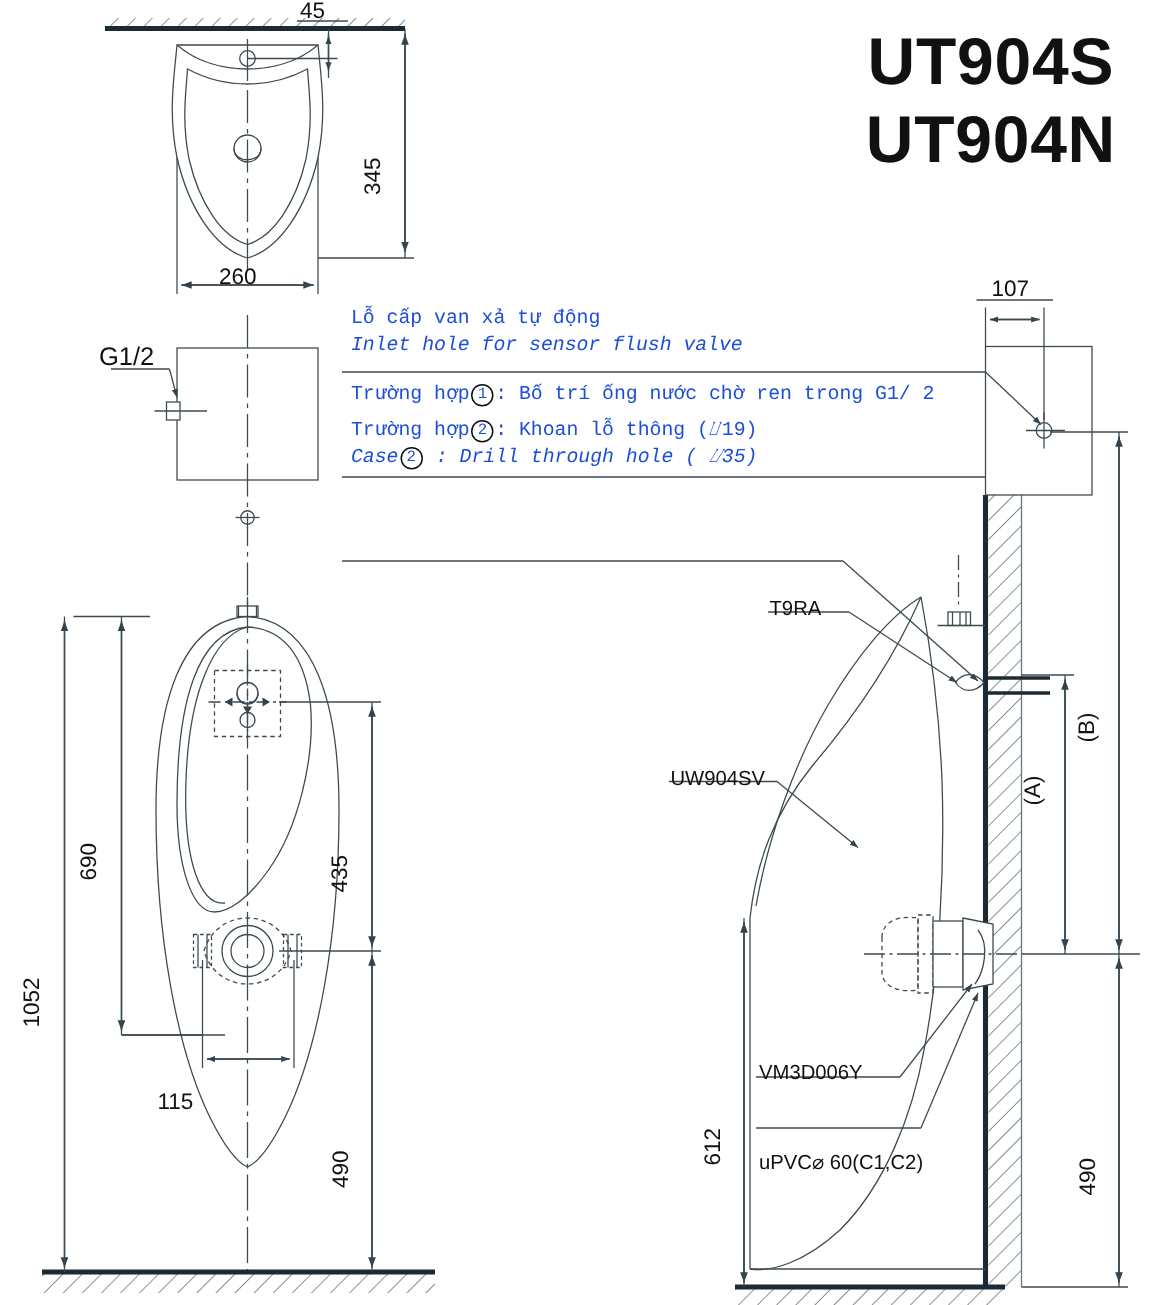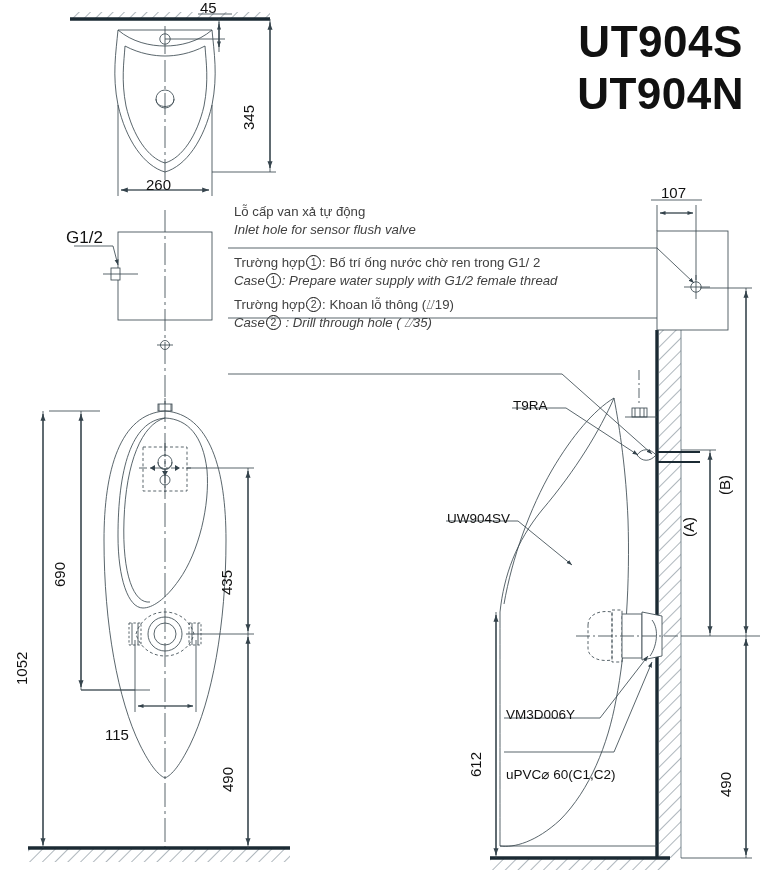--- a/index.html
+++ b/index.html
@@ -35,23 +35,24 @@
     color: #111111;
   }
   .note-block {
     position: absolute;
     left: 234px;
     top: 203px;
     width: 340px;
   }
   .note-line {
     font-size: 13.2px;
-    color: #404040;
+    color: #1d4ed8;
     white-space: nowrap;
     line-height: 1.36;
+    font-family: Liberation Mono, monospace;
   }
   .note-line.it { font-style: italic; }
   .note-group { margin-bottom: 2px; }
   .note-gap { height: 13px; }
   .circ {
     display: inline-block;
     border: 1px solid #111;
     border-radius: 50%;
     width: 13px;
     height: 13px;
@@ -92,21 +93,20 @@
   </div>
 
   <div class="note-block">
     <div class="note-group">
       <div class="note-line">Lỗ cấp van xả tự động</div>
       <div class="note-line it">Inlet hole for sensor flush valve</div>
     </div>
     <div class="note-gap"></div>
     <div class="note-group">
       <div class="note-line"><span>Trường hợp</span><span class="circ">1</span><span>: Bố trí ống nước chờ ren trong G1/ 2</span></div>
-      <div class="note-line it"><span>Case</span><span class="circ">1</span><span>: Prepare water supply with G1/2 female thread</span></div>
     </div>
     <div class="note-group" style="margin-top:6px">
       <div class="note-line"><span>Trường hợp</span><span class="circ">2</span><span>: Khoan lỗ thông (⌰19)</span></div>
       <div class="note-line it"><span>Case</span><span class="circ">2</span><span> : Drill through hole ( ⌰35)</span></div>
     </div>
   </div>
 
   <svg width="768" height="870" viewBox="0 0 768 870" style="position:absolute;left:0;top:0">
     <defs>
       <pattern id="hatch45" width="8" height="8" patternTransform="rotate(45)" patternUnits="userSpaceOnUse">

